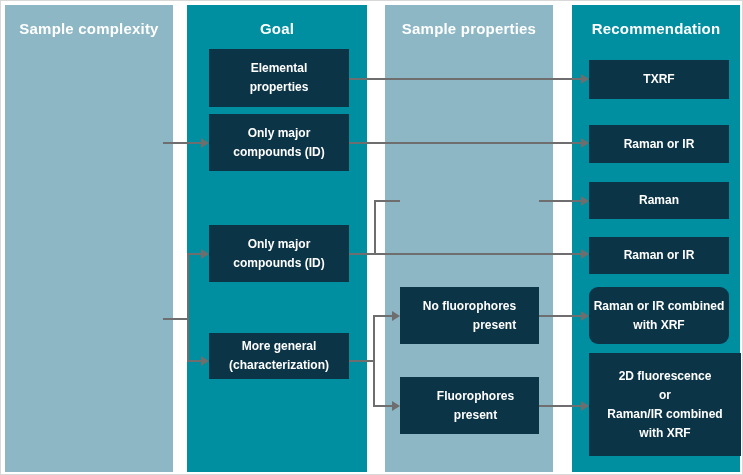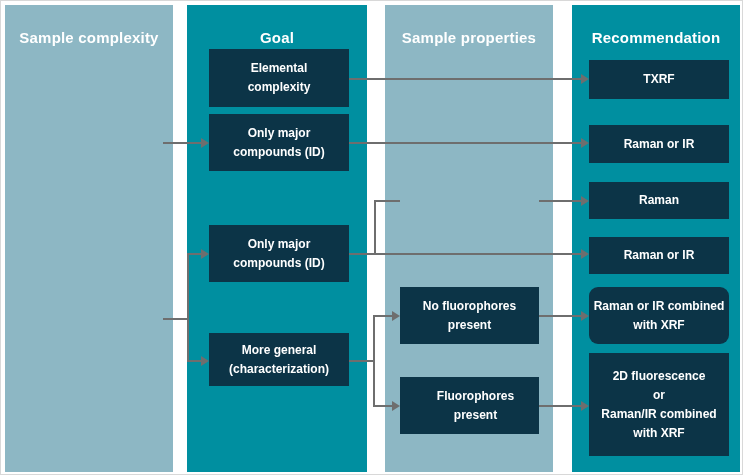--- a/index.html
+++ b/index.html
@@ -14,21 +14,21 @@
   html,body{margin:0;padding:0;background:var(--page-bg);}
   .stage{
     position:relative;width:743px;height:475px;background:var(--page-bg);
     font-family:"Liberation Sans",sans-serif;overflow:hidden;
     box-sizing:border-box;border:1px solid var(--frame-border);
   }
   .col{position:absolute;top:4px;height:467px;}
   .col.light{background:var(--column-light);}
   .col.teal{background:var(--column-teal);}
   .col-header{
-    display:block;width:100%;text-align:center;margin-top:24px;
+    display:block;width:100%;text-align:center;margin-top:15px;
     color:var(--text-white);font-size:15px;font-weight:700;letter-spacing:.2px;
   }
   .node{
     position:absolute;background:var(--box-navy);color:var(--text-white);
     display:flex;align-items:center;justify-content:center;text-align:center;
     font-size:12px;font-weight:700;line-height:19px;white-space:pre-line;
     padding:0 4px;box-sizing:border-box;
   }
   .hline{position:absolute;height:2px;background:var(--arrow-gray);}
   .vline{position:absolute;width:2px;background:var(--arrow-gray);}
@@ -51,39 +51,39 @@
   </div>
   <div class="col light" style="left:384px;width:168px;">
     <span class="col-header">Sample properties</span>
   </div>
   <div class="col teal" style="left:571px;width:168px;">
     <span class="col-header">Recommendation</span>
   </div>
 
 
   <div class="node" style="left:208px;top:48px;width:140px;height:58px;">Elemental
-complexity</div>
+properties</div>
   <div class="node" style="left:208px;top:113px;width:140px;height:57px;">Only major
 compounds (ID)</div>
   <div class="node" style="left:208px;top:224px;width:140px;height:57px;">Only major
 compounds (ID)</div>
-  <div class="node" style="left:208px;top:332px;width:140px;height:53px;">More general
+  <div class="node" style="left:208px;top:332px;width:140px;height:46px;">More general
 (characterization)</div>
 
-  <div class="node" style="left:399px;top:286px;width:139px;height:57px;">No fluorophores
+  <div class="node" style="left:399px;top:286px;width:139px;height:57px;text-align:right;">No fluorophores
 present</div>
   <div class="node" style="left:399px;top:376px;width:139px;height:57px;padding-left:16px;">Fluorophores present</div>
 
   <div class="node" style="left:588px;top:59px;width:140px;height:39px;">TXRF</div>
   <div class="node" style="left:588px;top:124px;width:140px;height:38px;">Raman or IR</div>
   <div class="node" style="left:588px;top:181px;width:140px;height:37px;">Raman</div>
   <div class="node" style="left:588px;top:236px;width:140px;height:37px;">Raman or IR</div>
   <div class="node" style="left:588px;top:286px;width:140px;height:57px;border-radius:9px;">Raman or IR combined
 with XRF</div>
-  <div class="node" style="left:588px;top:352px;width:140px;height:103px;">2D fluorescence
+  <div class="node" style="left:588px;top:352px;width:152px;height:103px;">2D fluorescence
 or
 Raman/IR combined
 with XRF</div>
 
   <div class="hline" style="left:162px;top:141px;width:38px;"></div>
   <div class="arr" style="left:200px;top:137px;"></div>
 
   <div class="hline" style="left:348px;top:77px;width:232px;"></div>
   <div class="arr" style="left:580px;top:73px;"></div>
 

